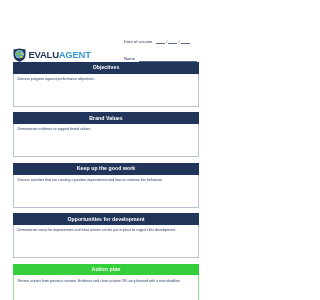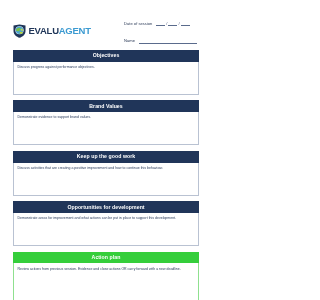--- a/index.html
+++ b/index.html
@@ -19,25 +19,26 @@
     position: relative;
     width: 212px;
     height: 300px;
     box-sizing: border-box;
     background: #ffffff;
   }
 
   
   .header {
     display: flex;
-    align-items: center;
+    align-items: flex-end;
     justify-content: space-between;
     padding: 9px 13px 0 13px;
     box-sizing: border-box;
     height: 50px;
+    margin-top: 12px;
   }
 
   .brand {
     display: flex;
     align-items: center;
     gap: 2.5px;
     margin-top: 2px;
   }
   .brand-mark {
     width: 13px;

